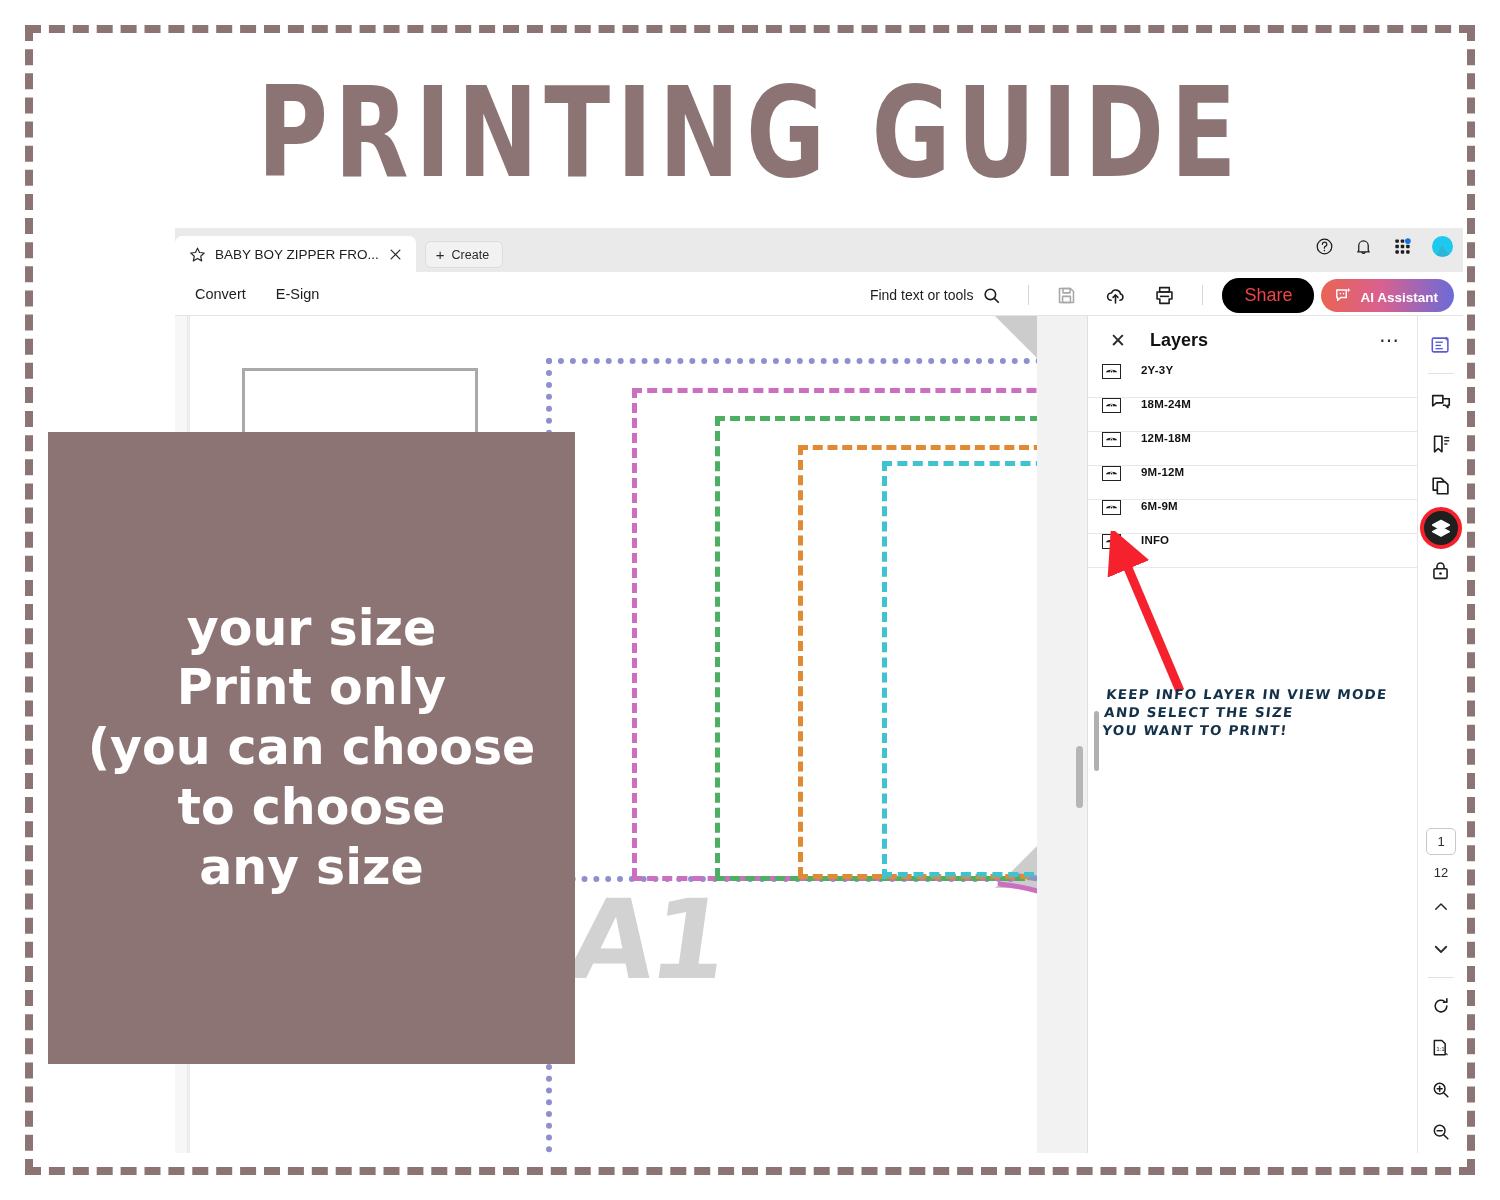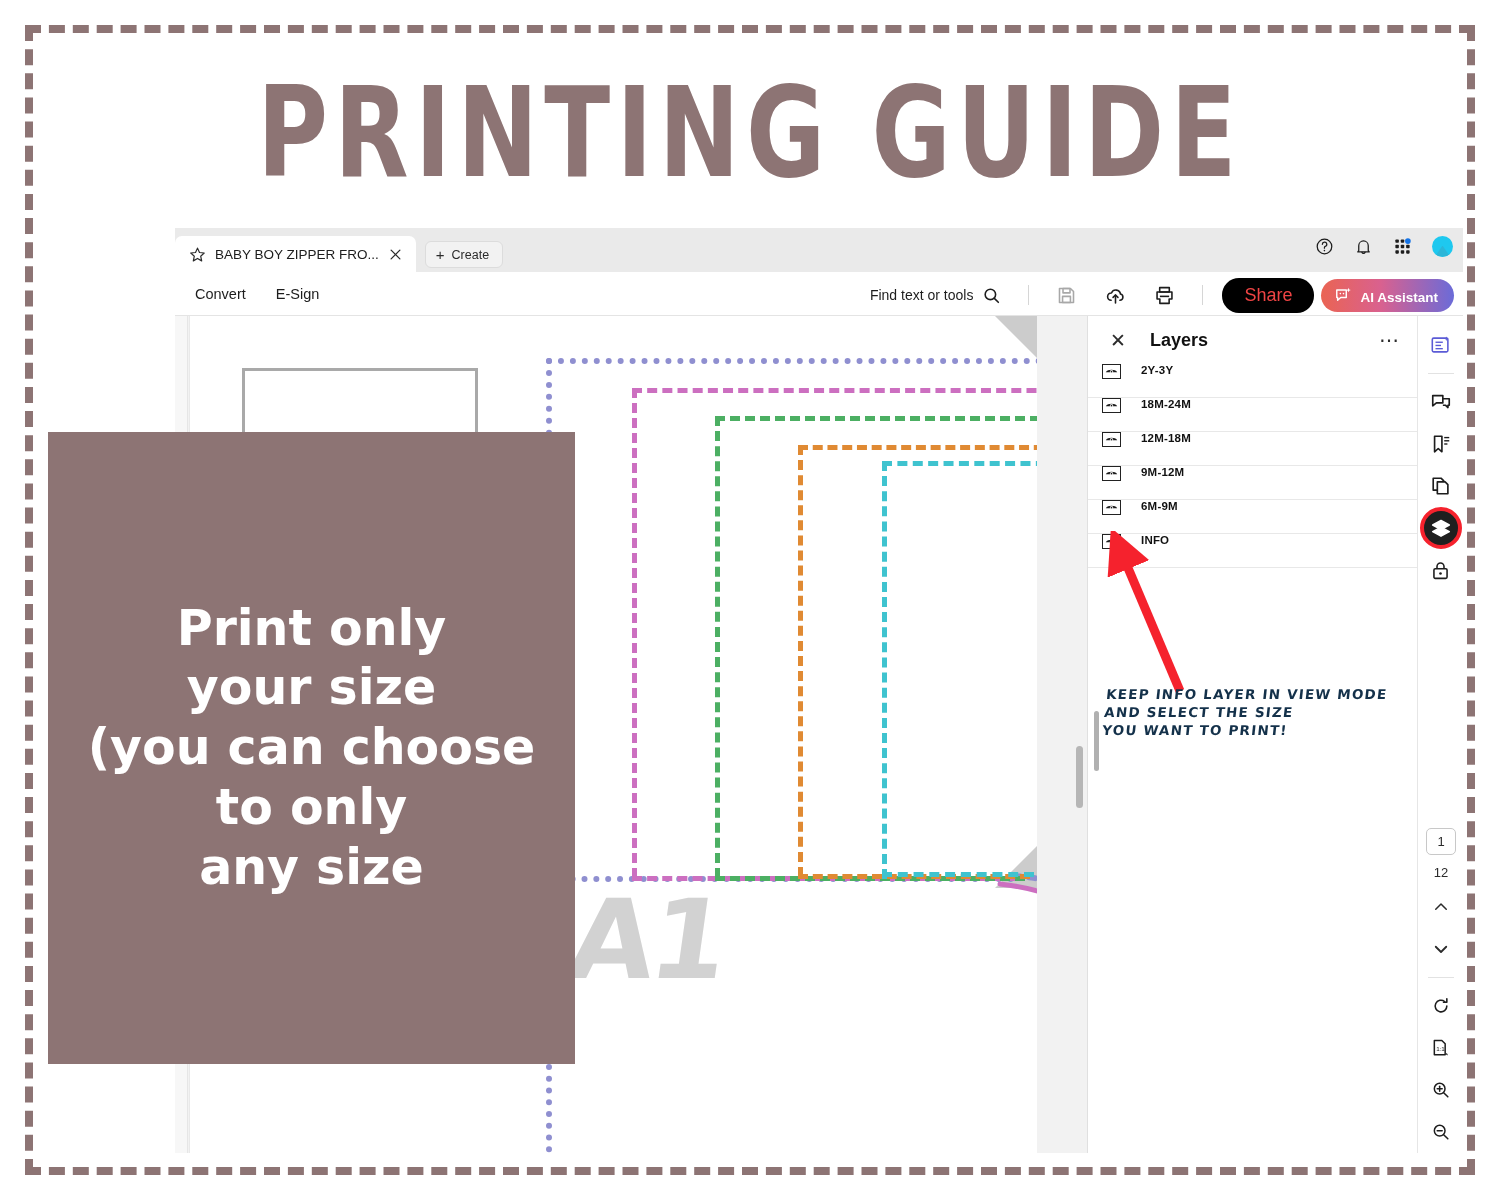--- a/index.html
+++ b/index.html
@@ -638,20 +638,20 @@
                 <line x1="15.2" y1="15.2" x2="20.2" y2="20.2"></line>
               <line x1="7.4" y1="10.4" x2="13.4" y2="10.4"></line>
             </svg>
           </div>
         </div>
       </div>
     </div>
   </div>
 
   <div class="overlay">
+    <div class="overlay-line">your size</div>
     <div class="overlay-line">Print only</div>
-    <div class="overlay-line">your size</div>
     <div class="overlay-line">(you can choose</div>
-    <div class="overlay-line">to only</div>
+    <div class="overlay-line">to choose</div>
     <div class="overlay-line">any size</div>
   </div>
 
 </div>
 
 </body></html>

